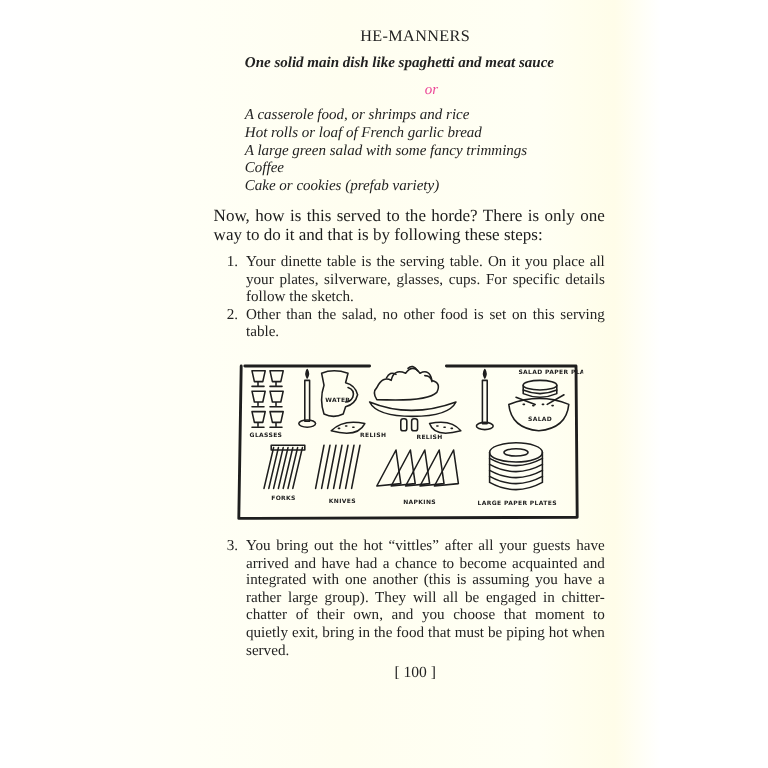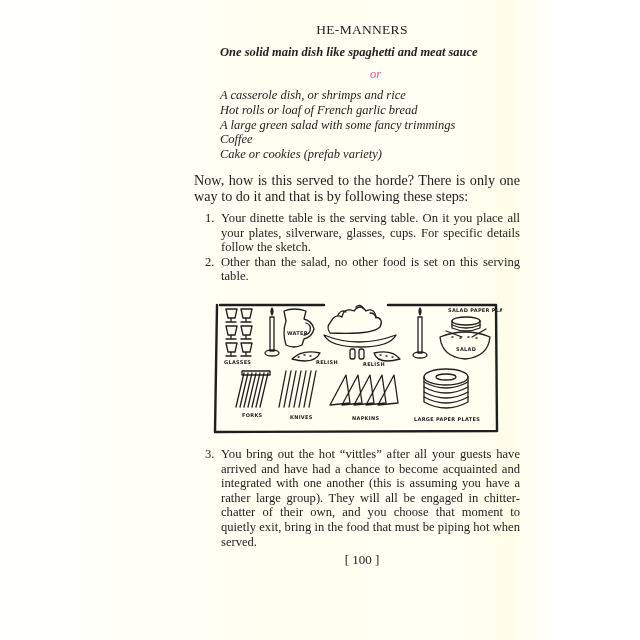--- a/index.html
+++ b/index.html
@@ -2,21 +2,21 @@
 <html><head>
   <meta charset="utf-8">
   <style>
     html, body { margin: 0; padding: 0; }
     body {
       width: 640px; height: 640px; overflow: hidden; position: relative;
       background: linear-gradient(90deg, #ffffff 0%, #fffff6 25%, #fffef0 45%, #fffff4 70%, #fffde9 80%, #ffffff 86%, #ffffff 100%);
       font-family: "DejaVu Serif", "Liberation Serif", serif;
       color: #1e1e1e;
     }
-    .page { position: absolute; left: 16px; top: 0; width: 548px; height: 640px; }
+    .page { position: absolute; left: 0; top: 0; width: 548px; height: 640px; }
     .running-head {
       position: absolute; top: 22px; left: 0; width: 692px; text-align: center;
       font-family: "Liberation Serif", serif; font-size: 13.5px; letter-spacing: 0.3px; color: #222;
     }
     .menu { position: absolute; left: 204px; top: 45px; width: 300px; font-weight: bold; }
     .menu-line {
       font-family: "Liberation Serif", serif; font-style: italic;
       font-size: 12.5px; line-height: 14.8px; white-space: nowrap; color: #222;
     }
     .menu-or { position: absolute; top: 67px; left: 354px; font-family: "Liberation Serif", serif; font-style: italic; font-size: 12.5px; color: #ec4899; }
@@ -45,21 +45,21 @@
 <div class="page">
 
   <div class="running-head">HE-MANNERS</div>
 
   <div class="menu">
     <div class="menu-line">One solid main dish like spaghetti and meat sauce</div>
   </div>
   <div class="menu-or">or</div>
 
   <div class="menu-list">
-    <div class="menu-line">A casserole dish, or shrimps and rice</div>
+    <div class="menu-line">A casserole food, or shrimps and rice</div>
     <div class="menu-line">Hot rolls or loaf of French garlic bread</div>
     <div class="menu-line">A large green salad with some fancy trimmings</div>
     <div class="menu-line">Coffee</div>
     <div class="menu-line">Cake or cookies (prefab variety)</div>
   </div>
 
   <div class="para">Now, how is this served to the horde? There is only one way to do it and that is by following these steps:</div>
 
   <div class="steps steps-a">
     <div class="step">

